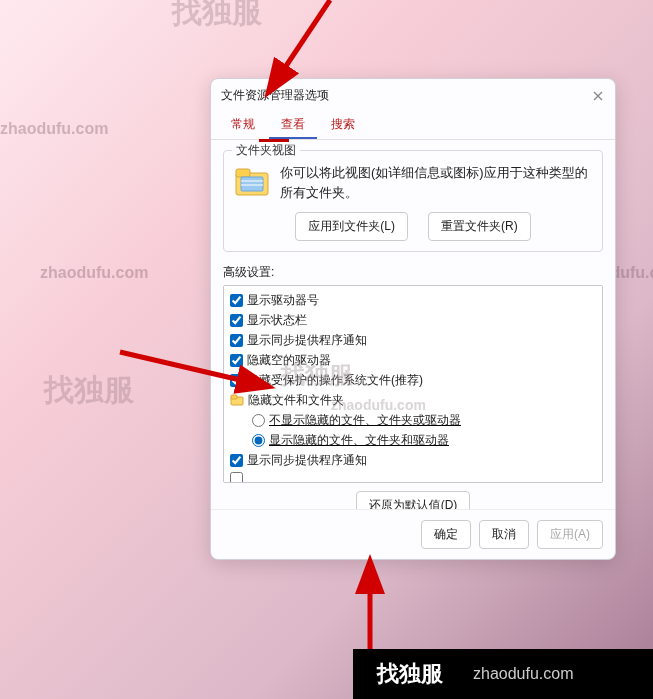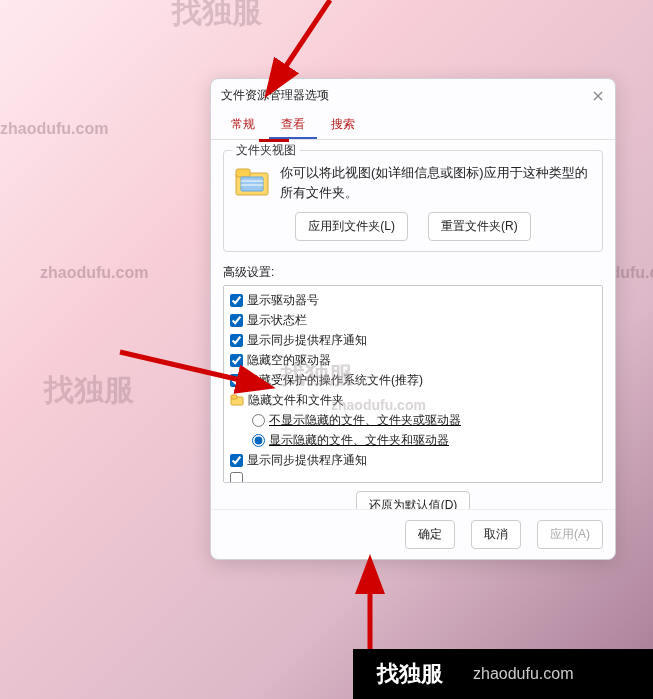--- a/index.html
+++ b/index.html
@@ -166,21 +166,21 @@
 
   .restore-row {
     display: flex;
     justify-content: center;
     margin-top: 8px;
   }
 
   .footer {
     display: flex;
     justify-content: flex-end;
-    gap: 16px;
+    gap: 8px;
     padding: 10px 12px;
     border-top: 1px solid #eee;
   }
   .win-btn.disabled {
     color: #aaa;
     cursor: default;
   }
 
   
   .dlg-wm {

